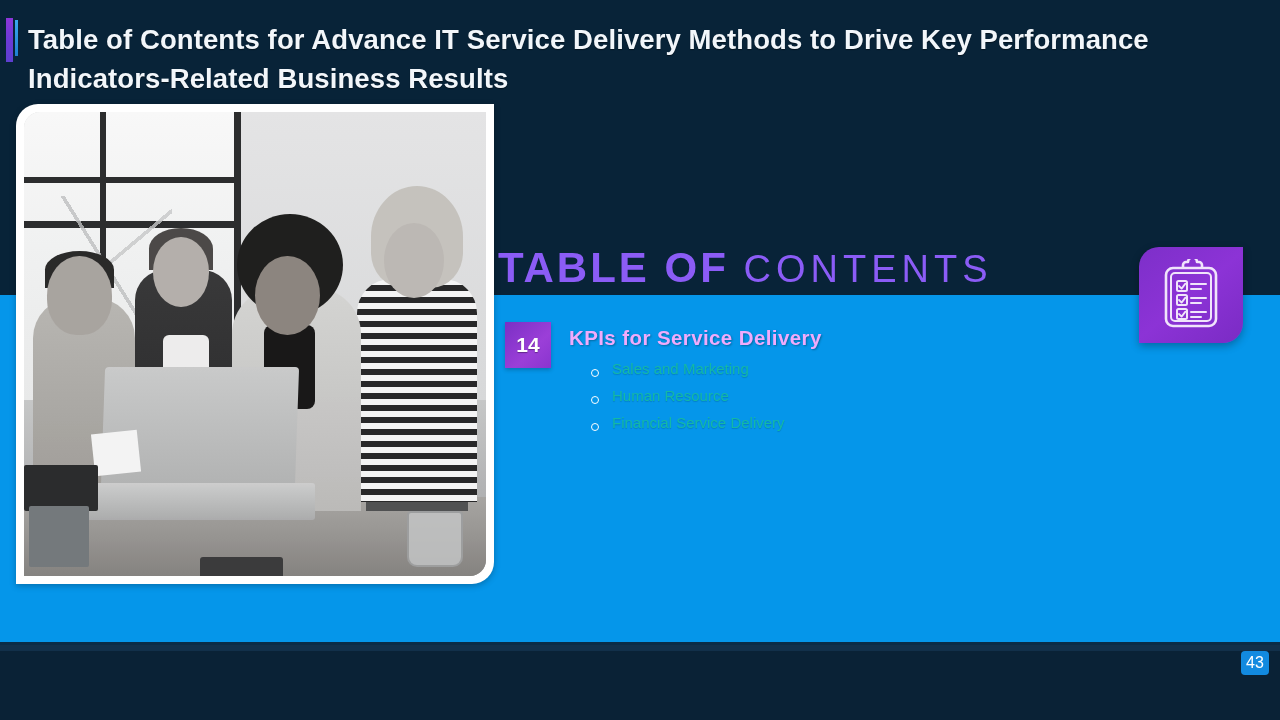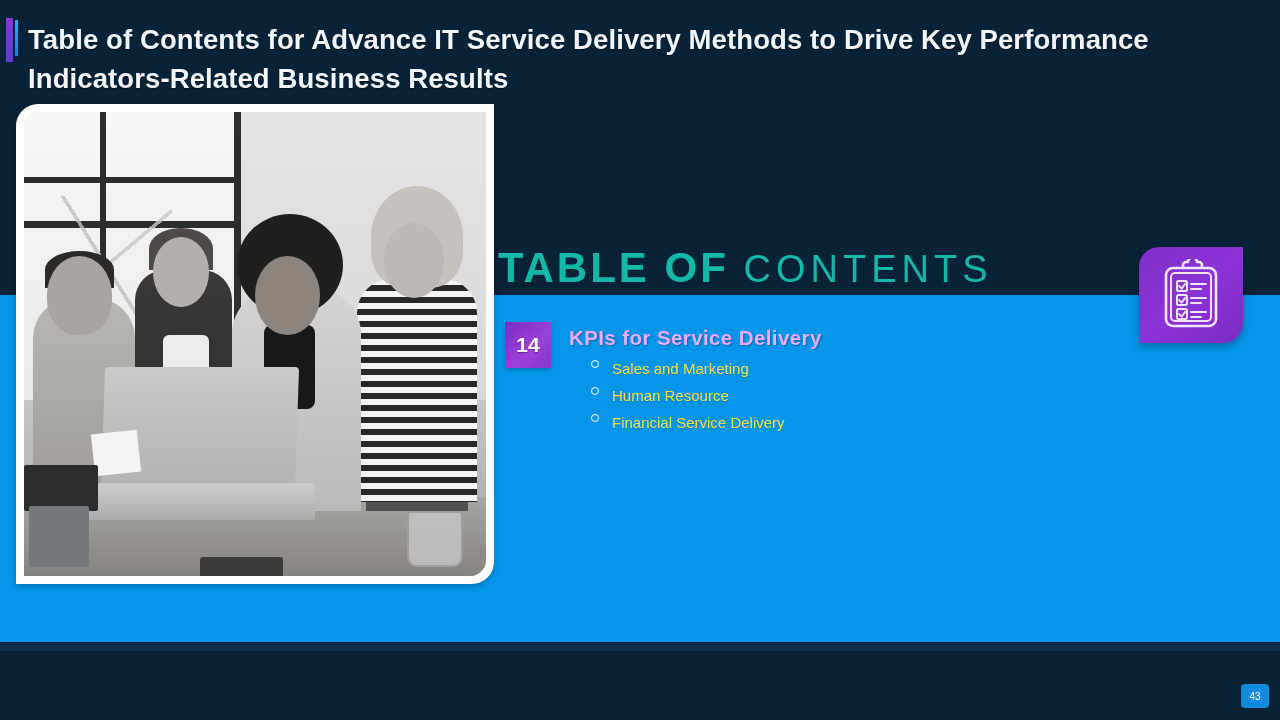--- a/index.html
+++ b/index.html
@@ -50,21 +50,21 @@
   }
   .band-dark-bottom-line {
     position:absolute; left:0; top:645px; width:1280px; height:6px;
     background:#12304a;
   }
 
   
   .watermark {
     position:absolute; left:498px; top:243px;
     font-size:42px; line-height:50px;
-    color:#14b8a6;
+    color:#8b5cf6;
     white-space:nowrap;
     letter-spacing:4px;
   }
   .watermark .wm-bold { font-weight:bold; letter-spacing:3px; }
   .watermark .wm-light { font-weight:normal; letter-spacing:5px; font-size:38px; }
 
   
   .photo-frame {
     position:absolute; left:16px; top:104px;
     width:478px; height:480px;
@@ -226,48 +226,48 @@
     text-shadow:0 1px 1px rgba(0,0,0,0.35);
   }
   .entry-body { margin-left:18px; padding-top:4px; }
   .entry-title {
     color:#f0abfc; font-size:20.5px; font-weight:bold;
     letter-spacing:0.4px;
     text-shadow:1px 1px 2px rgba(0,0,0,0.30);
   }
   .sub-list { margin-top:10px; margin-left:22px; }
   .sub-item {
-    display:flex; align-items:flex-start;
+    display:flex; align-items:flex-end;
     margin-bottom:10px;
-    color:#fde047; font-size:15px;
+    color:#14b8a6; font-size:15px;
     text-shadow:0 1px 1px rgba(0,0,0,0.16);
   }
   .sub-bullet {
     width:8px; height:8px; flex:none;
     border:1.6px solid #ffffff; border-radius:50%;
     margin-right:13px;
   }
 
   
   .icon-tile {
     position:absolute; left:1139px; top:247px;
     width:104px; height:96px;
     background:linear-gradient(140deg,#7d2fc9 0%, #8c33d6 50%, #7a2bc4 100%);
     border-radius:20px 0 20px 0;
     display:flex; align-items:center; justify-content:center;
     box-shadow:0 3px 8px rgba(0,0,0,0.3);
   }
 
   
   .page-num {
-    position:absolute; left:1241px; top:684px;
+    position:absolute; left:1241px; top:651px;
     width:28px; height:24px;
     background:#128ae0;
     border-radius:4px;
-    color:#ffffff; font-size:10px;
+    color:#ffffff; font-size:16px;
     display:flex; align-items:center; justify-content:center;
   }
 </style>
 </head>
 <body>
 
 <div class="slide">
 
   <div class="header">
     <div class="accent-bar"></div>

